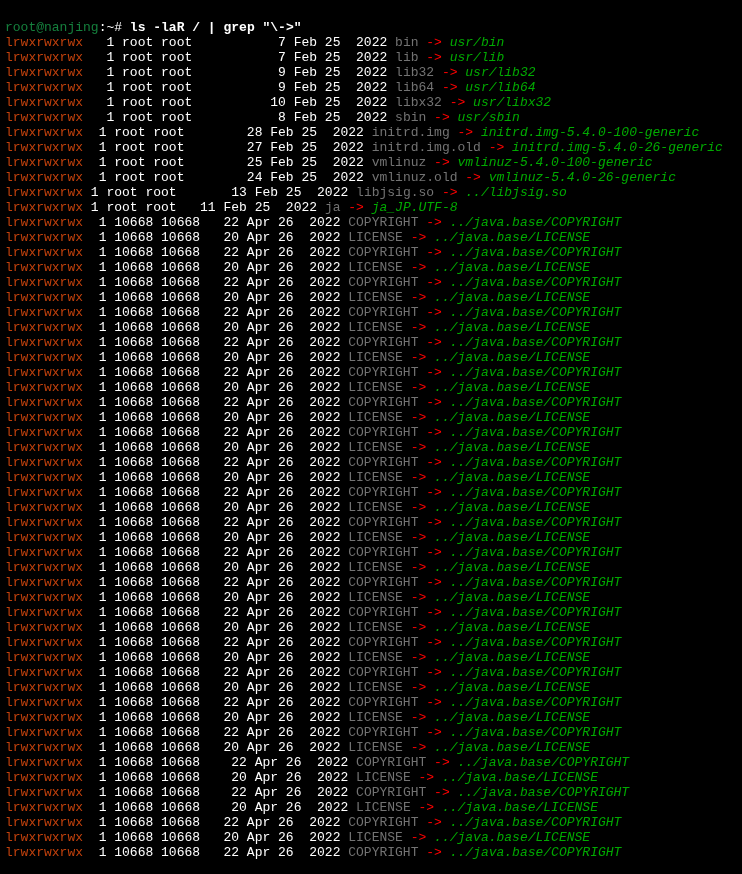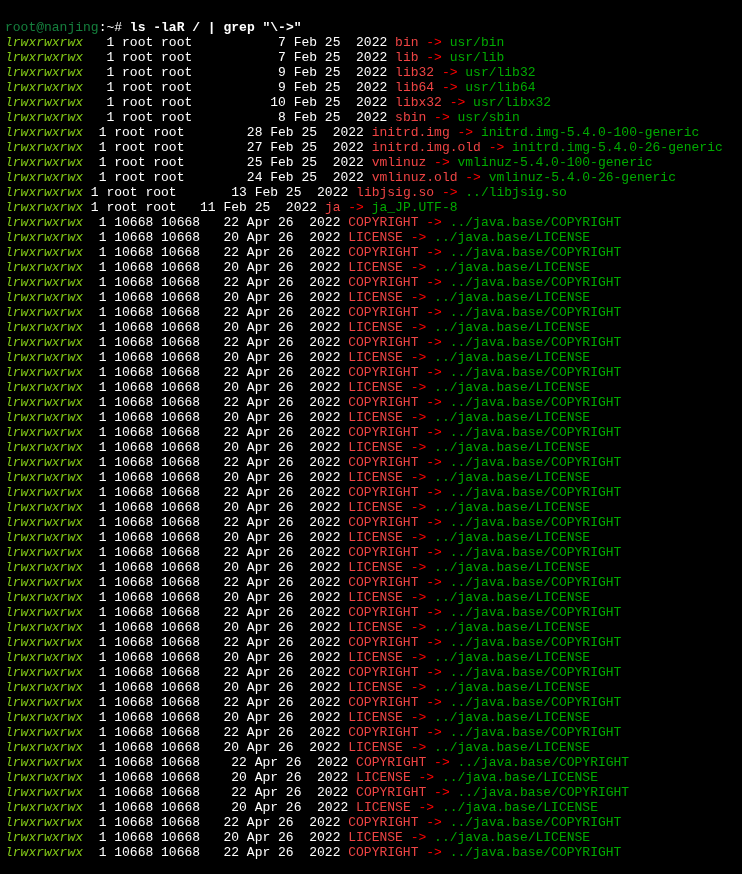--- a/index.html
+++ b/index.html
@@ -10,25 +10,25 @@
       font-family: 'Courier New', monospace;
       font-size: 13px;
       line-height: 15px;
       white-space: pre;
       overflow-x: auto;
     }
     .prompt-user { color: #15803d; }
     .prompt-path { color: #ffffff; }
     .prompt-symbol { color: #ffffff; }
     .command { color: #ffffff; font-weight: bold; }
-    .perms { color: #84cc16; font-style: italic; }
+    .perms { color: #c2410c; }
     .links-owner { color: #ffffff; }
-    .filename { color: #ef4444; }
+    .filename { color: #737373; }
     .arrow { color: #ff0000; }
-    .target { color: #00aa00; }
+    .target { color: #00aa00; font-style: italic; }
     .line { display: block; }
   </style>
 </head>
 <body>
 <div id="terminal-output"><span class="line"><span class="prompt-user">root@nanjing</span><span>:</span><span class="prompt-path">~</span><span class="prompt-symbol"># </span><span class="command">ls -laR / | grep "\-&gt;"</span></span><span class="line"><span class="perms">lrwxrwxrwx</span><span>   </span><span class="links-owner">1 root root           7 Feb 25  2022 </span><span class="filename">bin</span><span class="arrow"> -&gt; </span><span class="target">usr/bin</span></span><span class="line"><span class="perms">lrwxrwxrwx</span><span>   </span><span class="links-owner">1 root root           7 Feb 25  2022 </span><span class="filename">lib</span><span class="arrow"> -&gt; </span><span class="target">usr/lib</span></span><span class="line"><span class="perms">lrwxrwxrwx</span><span>   </span><span class="links-owner">1 root root           9 Feb 25  2022 </span><span class="filename">lib32</span><span class="arrow"> -&gt; </span><span class="target">usr/lib32</span></span><span class="line"><span class="perms">lrwxrwxrwx</span><span>   </span><span class="links-owner">1 root root           9 Feb 25  2022 </span><span class="filename">lib64</span><span class="arrow"> -&gt; </span><span class="target">usr/lib64</span></span><span class="line"><span class="perms">lrwxrwxrwx</span><span>   </span><span class="links-owner">1 root root          10 Feb 25  2022 </span><span class="filename">libx32</span><span class="arrow"> -&gt; </span><span class="target">usr/libx32</span></span><span class="line"><span class="perms">lrwxrwxrwx</span><span>   </span><span class="links-owner">1 root root           8 Feb 25  2022 </span><span class="filename">sbin</span><span class="arrow"> -&gt; </span><span class="target">usr/sbin</span></span><span class="line"><span class="perms">lrwxrwxrwx</span><span>  </span><span class="links-owner">1 root root        28 Feb 25  2022 </span><span class="filename">initrd.img</span><span class="arrow"> -&gt; </span><span class="target">initrd.img-5.4.0-100-generic</span></span><span class="line"><span class="perms">lrwxrwxrwx</span><span>  </span><span class="links-owner">1 root root        27 Feb 25  2022 </span><span class="filename">initrd.img.old</span><span class="arrow"> -&gt; </span><span class="target">initrd.img-5.4.0-26-generic</span></span><span class="line"><span class="perms">lrwxrwxrwx</span><span>  </span><span class="links-owner">1 root root        25 Feb 25  2022 </span><span class="filename">vmlinuz</span><span class="arrow"> -&gt; </span><span class="target">vmlinuz-5.4.0-100-generic</span></span><span class="line"><span class="perms">lrwxrwxrwx</span><span>  </span><span class="links-owner">1 root root        24 Feb 25  2022 </span><span class="filename">vmlinuz.old</span><span class="arrow"> -&gt; </span><span class="target">vmlinuz-5.4.0-26-generic</span></span><span class="line"><span class="perms">lrwxrwxrwx</span><span> </span><span class="links-owner">1 root root       13 Feb 25  2022 </span><span class="filename">libjsig.so</span><span class="arrow"> -&gt; </span><span class="target">../libjsig.so</span></span><span class="line"><span class="perms">lrwxrwxrwx</span><span> </span><span class="links-owner">1 root root   11 Feb 25  2022 </span><span class="filename">ja</span><span class="arrow"> -&gt; </span><span class="target">ja_JP.UTF-8</span></span><span class="line"><span class="perms">lrwxrwxrwx</span><span>  </span><span class="links-owner">1 10668 10668   22 Apr 26  2022 </span><span class="filename">COPYRIGHT</span><span class="arrow"> -&gt; </span><span class="target">../java.base/COPYRIGHT</span></span><span class="line"><span class="perms">lrwxrwxrwx</span><span>  </span><span class="links-owner">1 10668 10668   20 Apr 26  2022 </span><span class="filename">LICENSE</span><span class="arrow"> -&gt; </span><span class="target">../java.base/LICENSE</span></span><span class="line"><span class="perms">lrwxrwxrwx</span><span>  </span><span class="links-owner">1 10668 10668   22 Apr 26  2022 </span><span class="filename">COPYRIGHT</span><span class="arrow"> -&gt; </span><span class="target">../java.base/COPYRIGHT</span></span><span class="line"><span class="perms">lrwxrwxrwx</span><span>  </span><span class="links-owner">1 10668 10668   20 Apr 26  2022 </span><span class="filename">LICENSE</span><span class="arrow"> -&gt; </span><span class="target">../java.base/LICENSE</span></span><span class="line"><span class="perms">lrwxrwxrwx</span><span>  </span><span class="links-owner">1 10668 10668   22 Apr 26  2022 </span><span class="filename">COPYRIGHT</span><span class="arrow"> -&gt; </span><span class="target">../java.base/COPYRIGHT</span></span><span class="line"><span class="perms">lrwxrwxrwx</span><span>  </span><span class="links-owner">1 10668 10668   20 Apr 26  2022 </span><span class="filename">LICENSE</span><span class="arrow"> -&gt; </span><span class="target">../java.base/LICENSE</span></span><span class="line"><span class="perms">lrwxrwxrwx</span><span>  </span><span class="links-owner">1 10668 10668   22 Apr 26  2022 </span><span class="filename">COPYRIGHT</span><span class="arrow"> -&gt; </span><span class="target">../java.base/COPYRIGHT</span></span><span class="line"><span class="perms">lrwxrwxrwx</span><span>  </span><span class="links-owner">1 10668 10668   20 Apr 26  2022 </span><span class="filename">LICENSE</span><span class="arrow"> -&gt; </span><span class="target">../java.base/LICENSE</span></span><span class="line"><span class="perms">lrwxrwxrwx</span><span>  </span><span class="links-owner">1 10668 10668   22 Apr 26  2022 </span><span class="filename">COPYRIGHT</span><span class="arrow"> -&gt; </span><span class="target">../java.base/COPYRIGHT</span></span><span class="line"><span class="perms">lrwxrwxrwx</span><span>  </span><span class="links-owner">1 10668 10668   20 Apr 26  2022 </span><span class="filename">LICENSE</span><span class="arrow"> -&gt; </span><span class="target">../java.base/LICENSE</span></span><span class="line"><span class="perms">lrwxrwxrwx</span><span>  </span><span class="links-owner">1 10668 10668   22 Apr 26  2022 </span><span class="filename">COPYRIGHT</span><span class="arrow"> -&gt; </span><span class="target">../java.base/COPYRIGHT</span></span><span class="line"><span class="perms">lrwxrwxrwx</span><span>  </span><span class="links-owner">1 10668 10668   20 Apr 26  2022 </span><span class="filename">LICENSE</span><span class="arrow"> -&gt; </span><span class="target">../java.base/LICENSE</span></span><span class="line"><span class="perms">lrwxrwxrwx</span><span>  </span><span class="links-owner">1 10668 10668   22 Apr 26  2022 </span><span class="filename">COPYRIGHT</span><span class="arrow"> -&gt; </span><span class="target">../java.base/COPYRIGHT</span></span><span class="line"><span class="perms">lrwxrwxrwx</span><span>  </span><span class="links-owner">1 10668 10668   20 Apr 26  2022 </span><span class="filename">LICENSE</span><span class="arrow"> -&gt; </span><span class="target">../java.base/LICENSE</span></span><span class="line"><span class="perms">lrwxrwxrwx</span><span>  </span><span class="links-owner">1 10668 10668   22 Apr 26  2022 </span><span class="filename">COPYRIGHT</span><span class="arrow"> -&gt; </span><span class="target">../java.base/COPYRIGHT</span></span><span class="line"><span class="perms">lrwxrwxrwx</span><span>  </span><span class="links-owner">1 10668 10668   20 Apr 26  2022 </span><span class="filename">LICENSE</span><span class="arrow"> -&gt; </span><span class="target">../java.base/LICENSE</span></span><span class="line"><span class="perms">lrwxrwxrwx</span><span>  </span><span class="links-owner">1 10668 10668   22 Apr 26  2022 </span><span class="filename">COPYRIGHT</span><span class="arrow"> -&gt; </span><span class="target">../java.base/COPYRIGHT</span></span><span class="line"><span class="perms">lrwxrwxrwx</span><span>  </span><span class="links-owner">1 10668 10668   20 Apr 26  2022 </span><span class="filename">LICENSE</span><span class="arrow"> -&gt; </span><span class="target">../java.base/LICENSE</span></span><span class="line"><span class="perms">lrwxrwxrwx</span><span>  </span><span class="links-owner">1 10668 10668   22 Apr 26  2022 </span><span class="filename">COPYRIGHT</span><span class="arrow"> -&gt; </span><span class="target">../java.base/COPYRIGHT</span></span><span class="line"><span class="perms">lrwxrwxrwx</span><span>  </span><span class="links-owner">1 10668 10668   20 Apr 26  2022 </span><span class="filename">LICENSE</span><span class="arrow"> -&gt; </span><span class="target">../java.base/LICENSE</span></span><span class="line"><span class="perms">lrwxrwxrwx</span><span>  </span><span class="links-owner">1 10668 10668   22 Apr 26  2022 </span><span class="filename">COPYRIGHT</span><span class="arrow"> -&gt; </span><span class="target">../java.base/COPYRIGHT</span></span><span class="line"><span class="perms">lrwxrwxrwx</span><span>  </span><span class="links-owner">1 10668 10668   20 Apr 26  2022 </span><span class="filename">LICENSE</span><span class="arrow"> -&gt; </span><span class="target">../java.base/LICENSE</span></span><span class="line"><span class="perms">lrwxrwxrwx</span><span>  </span><span class="links-owner">1 10668 10668   22 Apr 26  2022 </span><span class="filename">COPYRIGHT</span><span class="arrow"> -&gt; </span><span class="target">../java.base/COPYRIGHT</span></span><span class="line"><span class="perms">lrwxrwxrwx</span><span>  </span><span class="links-owner">1 10668 10668   20 Apr 26  2022 </span><span class="filename">LICENSE</span><span class="arrow"> -&gt; </span><span class="target">../java.base/LICENSE</span></span><span class="line"><span class="perms">lrwxrwxrwx</span><span>  </span><span class="links-owner">1 10668 10668   22 Apr 26  2022 </span><span class="filename">COPYRIGHT</span><span class="arrow"> -&gt; </span><span class="target">../java.base/COPYRIGHT</span></span><span class="line"><span class="perms">lrwxrwxrwx</span><span>  </span><span class="links-owner">1 10668 10668   20 Apr 26  2022 </span><span class="filename">LICENSE</span><span class="arrow"> -&gt; </span><span class="target">../java.base/LICENSE</span></span><span class="line"><span class="perms">lrwxrwxrwx</span><span>  </span><span class="links-owner">1 10668 10668   22 Apr 26  2022 </span><span class="filename">COPYRIGHT</span><span class="arrow"> -&gt; </span><span class="target">../java.base/COPYRIGHT</span></span><span class="line"><span class="perms">lrwxrwxrwx</span><span>  </span><span class="links-owner">1 10668 10668   20 Apr 26  2022 </span><span class="filename">LICENSE</span><span class="arrow"> -&gt; </span><span class="target">../java.base/LICENSE</span></span><span class="line"><span class="perms">lrwxrwxrwx</span><span>  </span><span class="links-owner">1 10668 10668   22 Apr 26  2022 </span><span class="filename">COPYRIGHT</span><span class="arrow"> -&gt; </span><span class="target">../java.base/COPYRIGHT</span></span><span class="line"><span class="perms">lrwxrwxrwx</span><span>  </span><span class="links-owner">1 10668 10668   20 Apr 26  2022 </span><span class="filename">LICENSE</span><span class="arrow"> -&gt; </span><span class="target">../java.base/LICENSE</span></span><span class="line"><span class="perms">lrwxrwxrwx</span><span>  </span><span class="links-owner">1 10668 10668   22 Apr 26  2022 </span><span class="filename">COPYRIGHT</span><span class="arrow"> -&gt; </span><span class="target">../java.base/COPYRIGHT</span></span><span class="line"><span class="perms">lrwxrwxrwx</span><span>  </span><span class="links-owner">1 10668 10668   20 Apr 26  2022 </span><span class="filename">LICENSE</span><span class="arrow"> -&gt; </span><span class="target">../java.base/LICENSE</span></span><span class="line"><span class="perms">lrwxrwxrwx</span><span>  </span><span class="links-owner">1 10668 10668   22 Apr 26  2022 </span><span class="filename">COPYRIGHT</span><span class="arrow"> -&gt; </span><span class="target">../java.base/COPYRIGHT</span></span><span class="line"><span class="perms">lrwxrwxrwx</span><span>  </span><span class="links-owner">1 10668 10668   20 Apr 26  2022 </span><span class="filename">LICENSE</span><span class="arrow"> -&gt; </span><span class="target">../java.base/LICENSE</span></span><span class="line"><span class="perms">lrwxrwxrwx</span><span>  </span><span class="links-owner">1 10668 10668   22 Apr 26  2022 </span><span class="filename">COPYRIGHT</span><span class="arrow"> -&gt; </span><span class="target">../java.base/COPYRIGHT</span></span><span class="line"><span class="perms">lrwxrwxrwx</span><span>  </span><span class="links-owner">1 10668 10668   20 Apr 26  2022 </span><span class="filename">LICENSE</span><span class="arrow"> -&gt; </span><span class="target">../java.base/LICENSE</span></span><span class="line"><span class="perms">lrwxrwxrwx</span><span>  </span><span class="links-owner">1 10668 10668    22 Apr 26  2022 </span><span class="filename">COPYRIGHT</span><span class="arrow"> -&gt; </span><span class="target">../java.base/COPYRIGHT</span></span><span class="line"><span class="perms">lrwxrwxrwx</span><span>  </span><span class="links-owner">1 10668 10668    20 Apr 26  2022 </span><span class="filename">LICENSE</span><span class="arrow"> -&gt; </span><span class="target">../java.base/LICENSE</span></span><span class="line"><span class="perms">lrwxrwxrwx</span><span>  </span><span class="links-owner">1 10668 10668    22 Apr 26  2022 </span><span class="filename">COPYRIGHT</span><span class="arrow"> -&gt; </span><span class="target">../java.base/COPYRIGHT</span></span><span class="line"><span class="perms">lrwxrwxrwx</span><span>  </span><span class="links-owner">1 10668 10668    20 Apr 26  2022 </span><span class="filename">LICENSE</span><span class="arrow"> -&gt; </span><span class="target">../java.base/LICENSE</span></span><span class="line"><span class="perms">lrwxrwxrwx</span><span>  </span><span class="links-owner">1 10668 10668   22 Apr 26  2022 </span><span class="filename">COPYRIGHT</span><span class="arrow"> -&gt; </span><span class="target">../java.base/COPYRIGHT</span></span><span class="line"><span class="perms">lrwxrwxrwx</span><span>  </span><span class="links-owner">1 10668 10668   20 Apr 26  2022 </span><span class="filename">LICENSE</span><span class="arrow"> -&gt; </span><span class="target">../java.base/LICENSE</span></span><span class="line"><span class="perms">lrwxrwxrwx</span><span>  </span><span class="links-owner">1 10668 10668   22 Apr 26  2022 </span><span class="filename">COPYRIGHT</span><span class="arrow"> -&gt; </span><span class="target">../java.base/COPYRIGHT</span></span></div>
 
 
 
 
 

